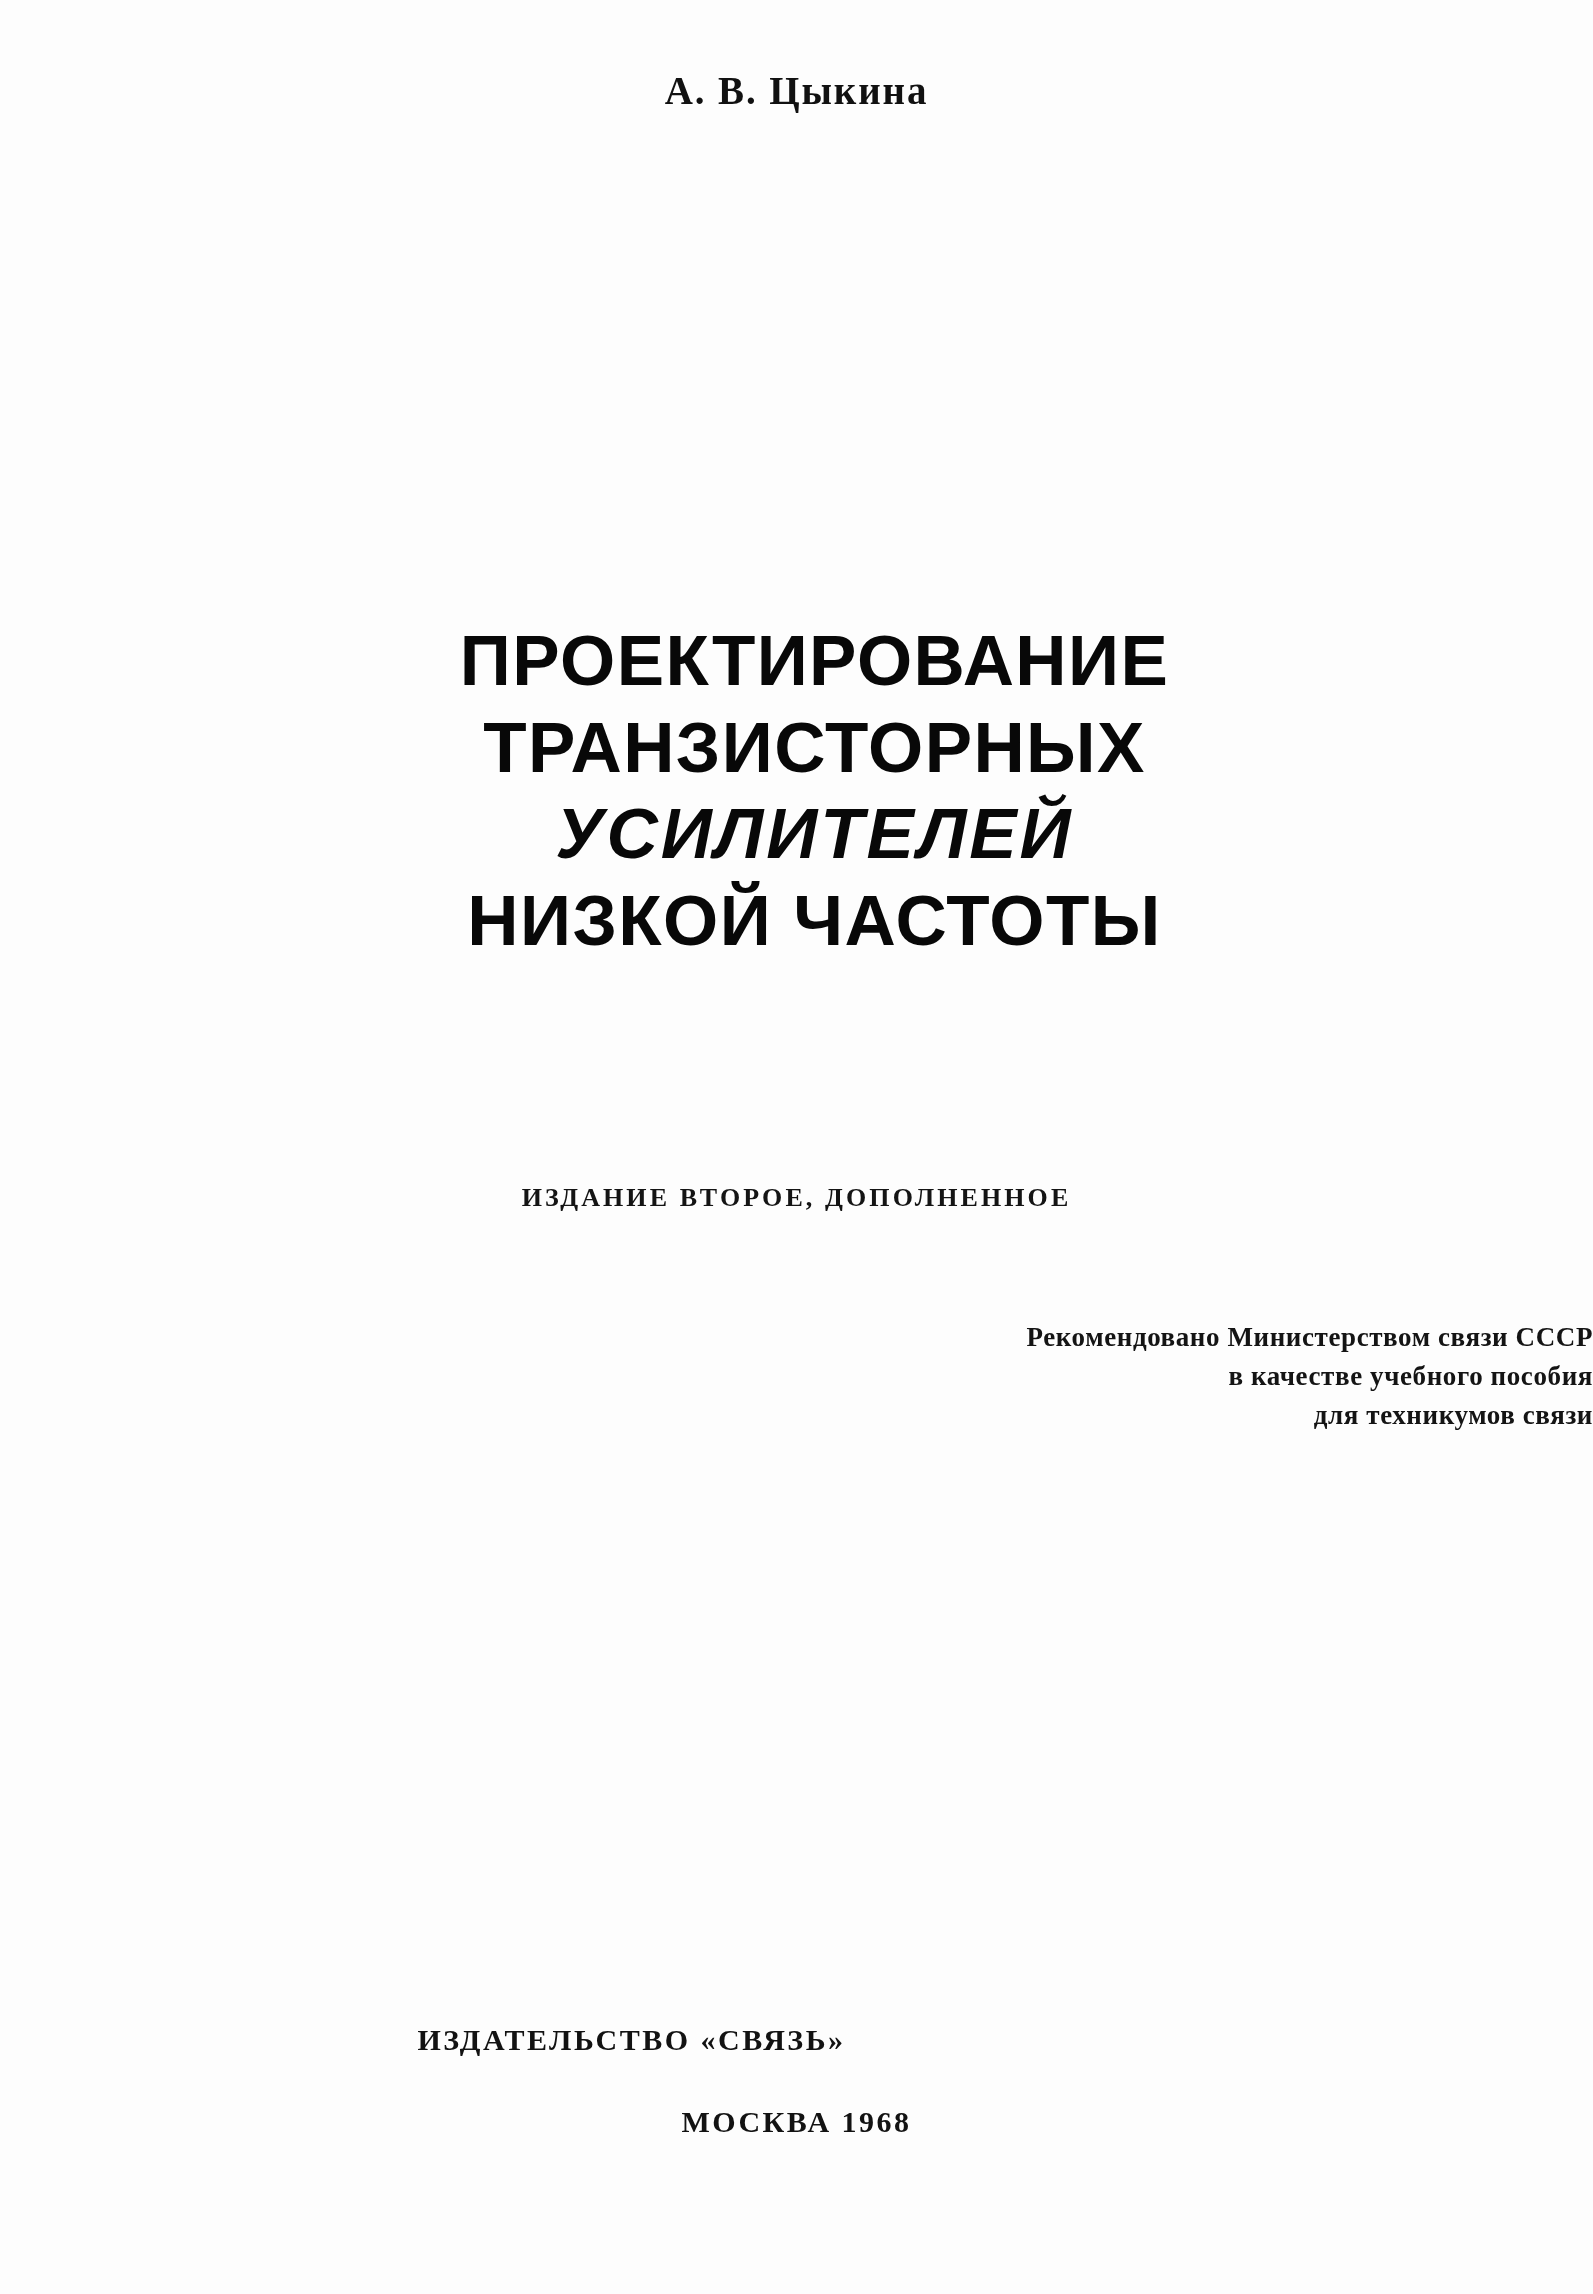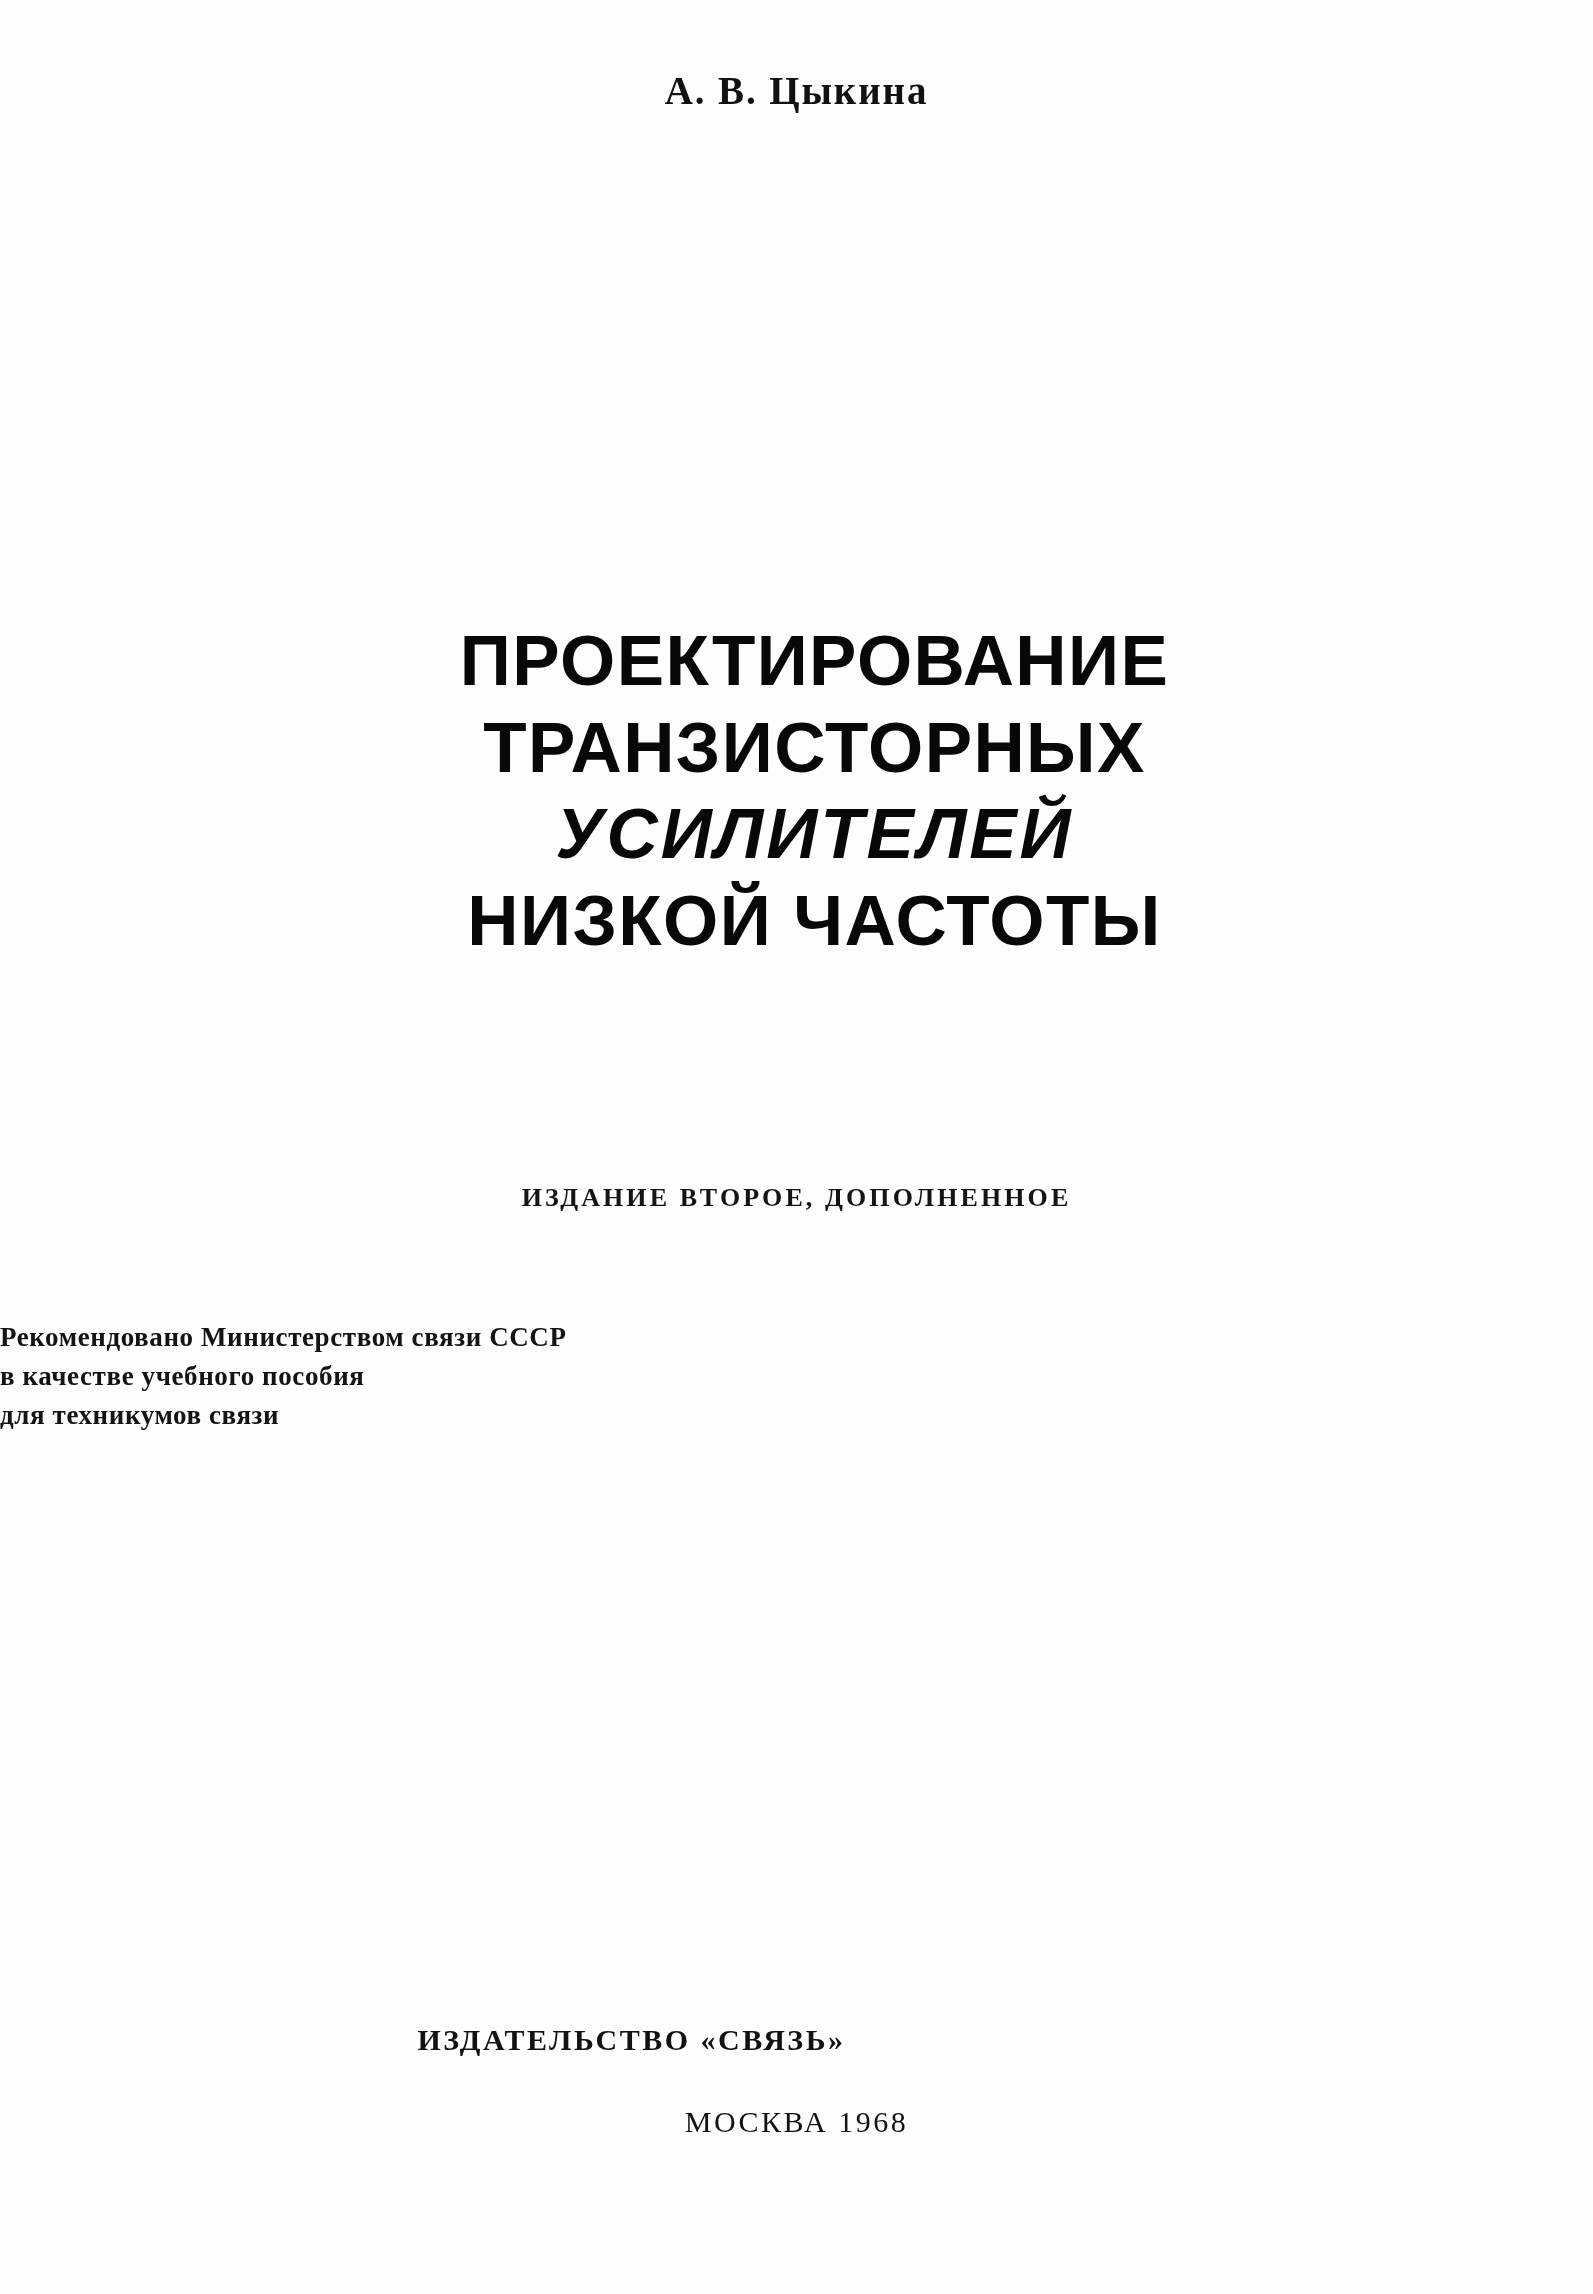--- a/index.html
+++ b/index.html
@@ -79,21 +79,21 @@
     letter-spacing: 3.1px;
     color: #141414;
   }
 
   
   .recommend {
     position: absolute;
     top: 1318px;
     left: 0;
     width: 1593px;
-    text-align: left;
+    text-align: right;
     font-family: "Liberation Serif", serif;
     font-weight: bold;
     font-size: 27px;
     line-height: 1.45;
     letter-spacing: 0.6px;
     color: #141414;
   }
 
   
   .publisher {
@@ -108,21 +108,21 @@
     letter-spacing: 2.5px;
     color: #121212;
   }
   .city-year {
     position: absolute;
     top: 2105px;
     left: 0;
     width: 1593px;
     text-align: center;
     font-family: "Liberation Serif", serif;
-    font-weight: normal;
+    font-weight: bold;
     font-size: 30px;
     letter-spacing: 2.5px;
     color: #121212;
   }
 </style>
 </head>
 <body>
 
 <div class="page">
   <div class="content">

